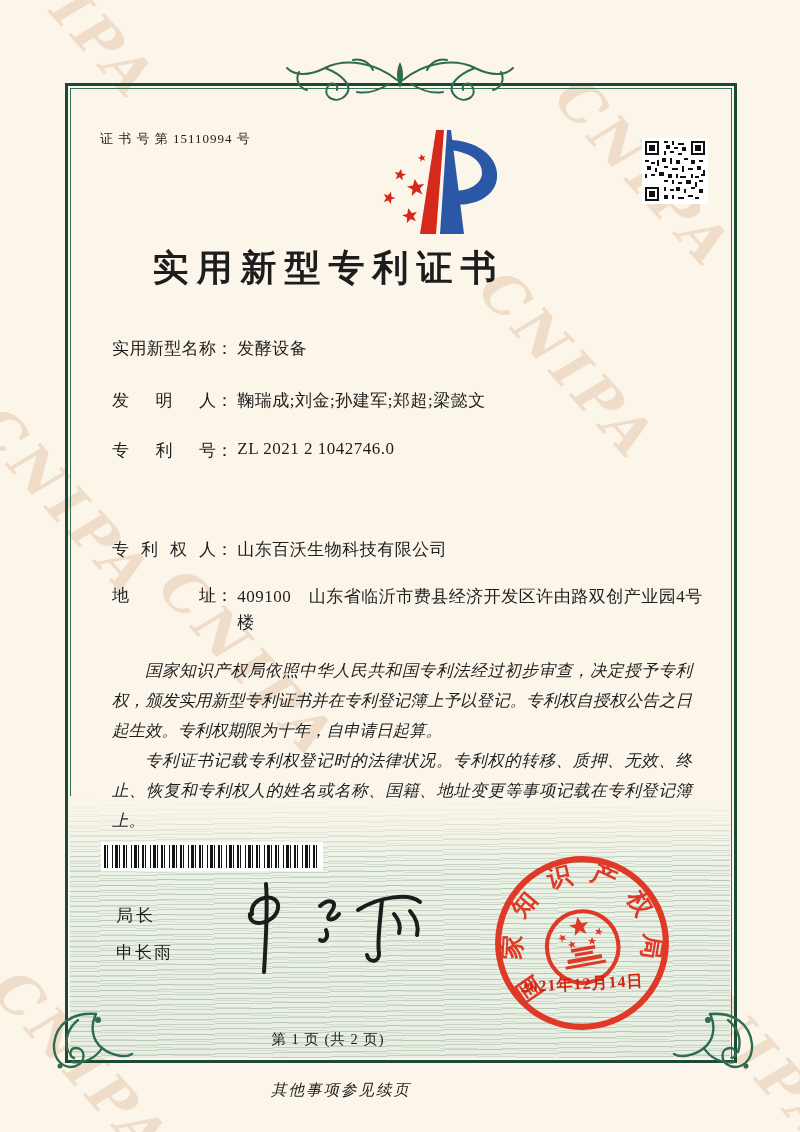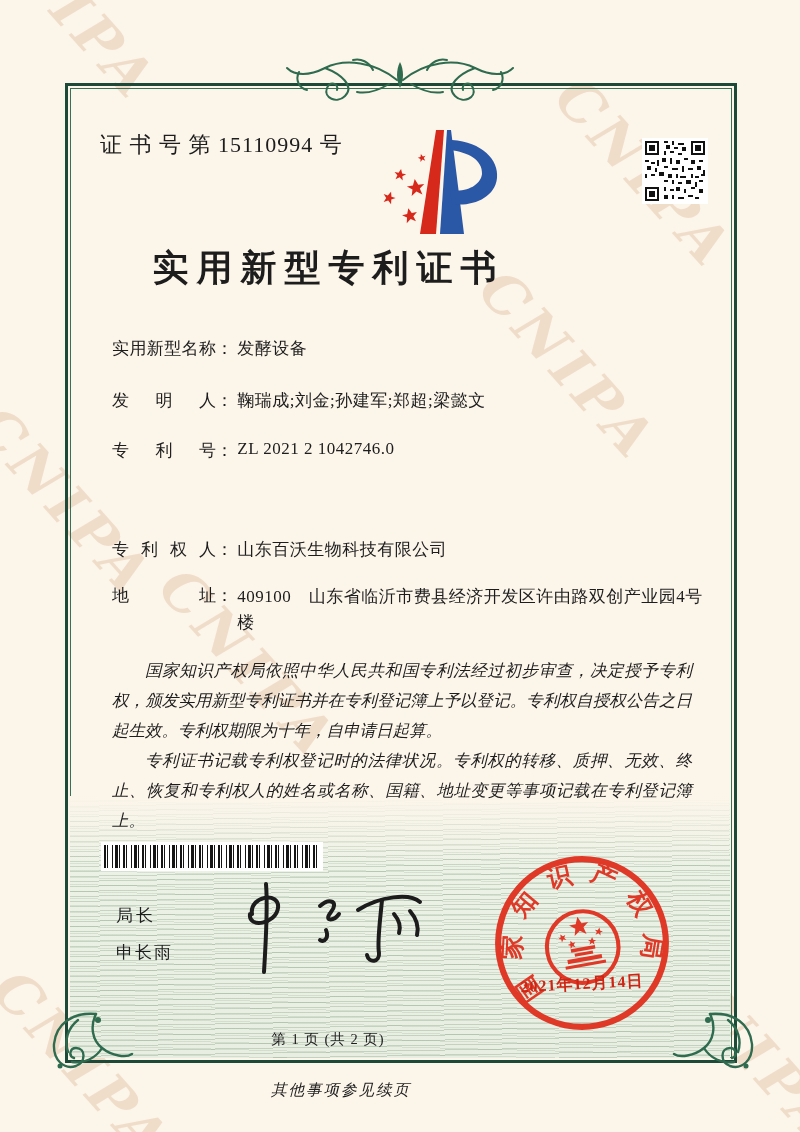--- a/index.html
+++ b/index.html
@@ -33,21 +33,21 @@
       repeating-linear-gradient(179deg, rgba(110,145,115,0.30) 0 1px, rgba(0,0,0,0) 1px 5px),
       repeating-linear-gradient(181.5deg, rgba(110,145,115,0.18) 0 1px, rgba(0,0,0,0) 1px 7px),
       linear-gradient(180deg,#eef3e8,#e8eee1);
   }
   
   .flourish-top{position:absolute; left:283px; top:50px; z-index:4;}
   .corner-orn{position:absolute; z-index:4;}
   .orn-left{left:38px; top:1010px;}
   .orn-right{left:672px; top:1010px; transform:scaleX(-1);}
   
-  .cert-no{position:absolute; left:100px; top:130px; font-size:22px; letter-spacing:1px; z-index:5;}
+  .cert-no{position:absolute; left:100px; top:130px; font-size:13px; letter-spacing:1px; z-index:5;}
   .qr{position:absolute; left:642px; top:138px; width:66px; height:66px; background:#fff; padding:3px; box-sizing:border-box; z-index:5;}
   .logo{position:absolute; left:336px; top:126px; z-index:5;}
   .title{
     position:absolute; left:0; top:244px; width:657px; text-align:center;
     font-size:36px; font-weight:700; letter-spacing:8px; z-index:5;
   }
   
   .frow{position:absolute; left:112px; font-size:17px; z-index:5; white-space:nowrap;}
   .flabel{display:inline-block; width:104px; text-align:justify; text-align-last:justify; vertical-align:top;}
   .fcolon{display:inline-block; vertical-align:top;}

